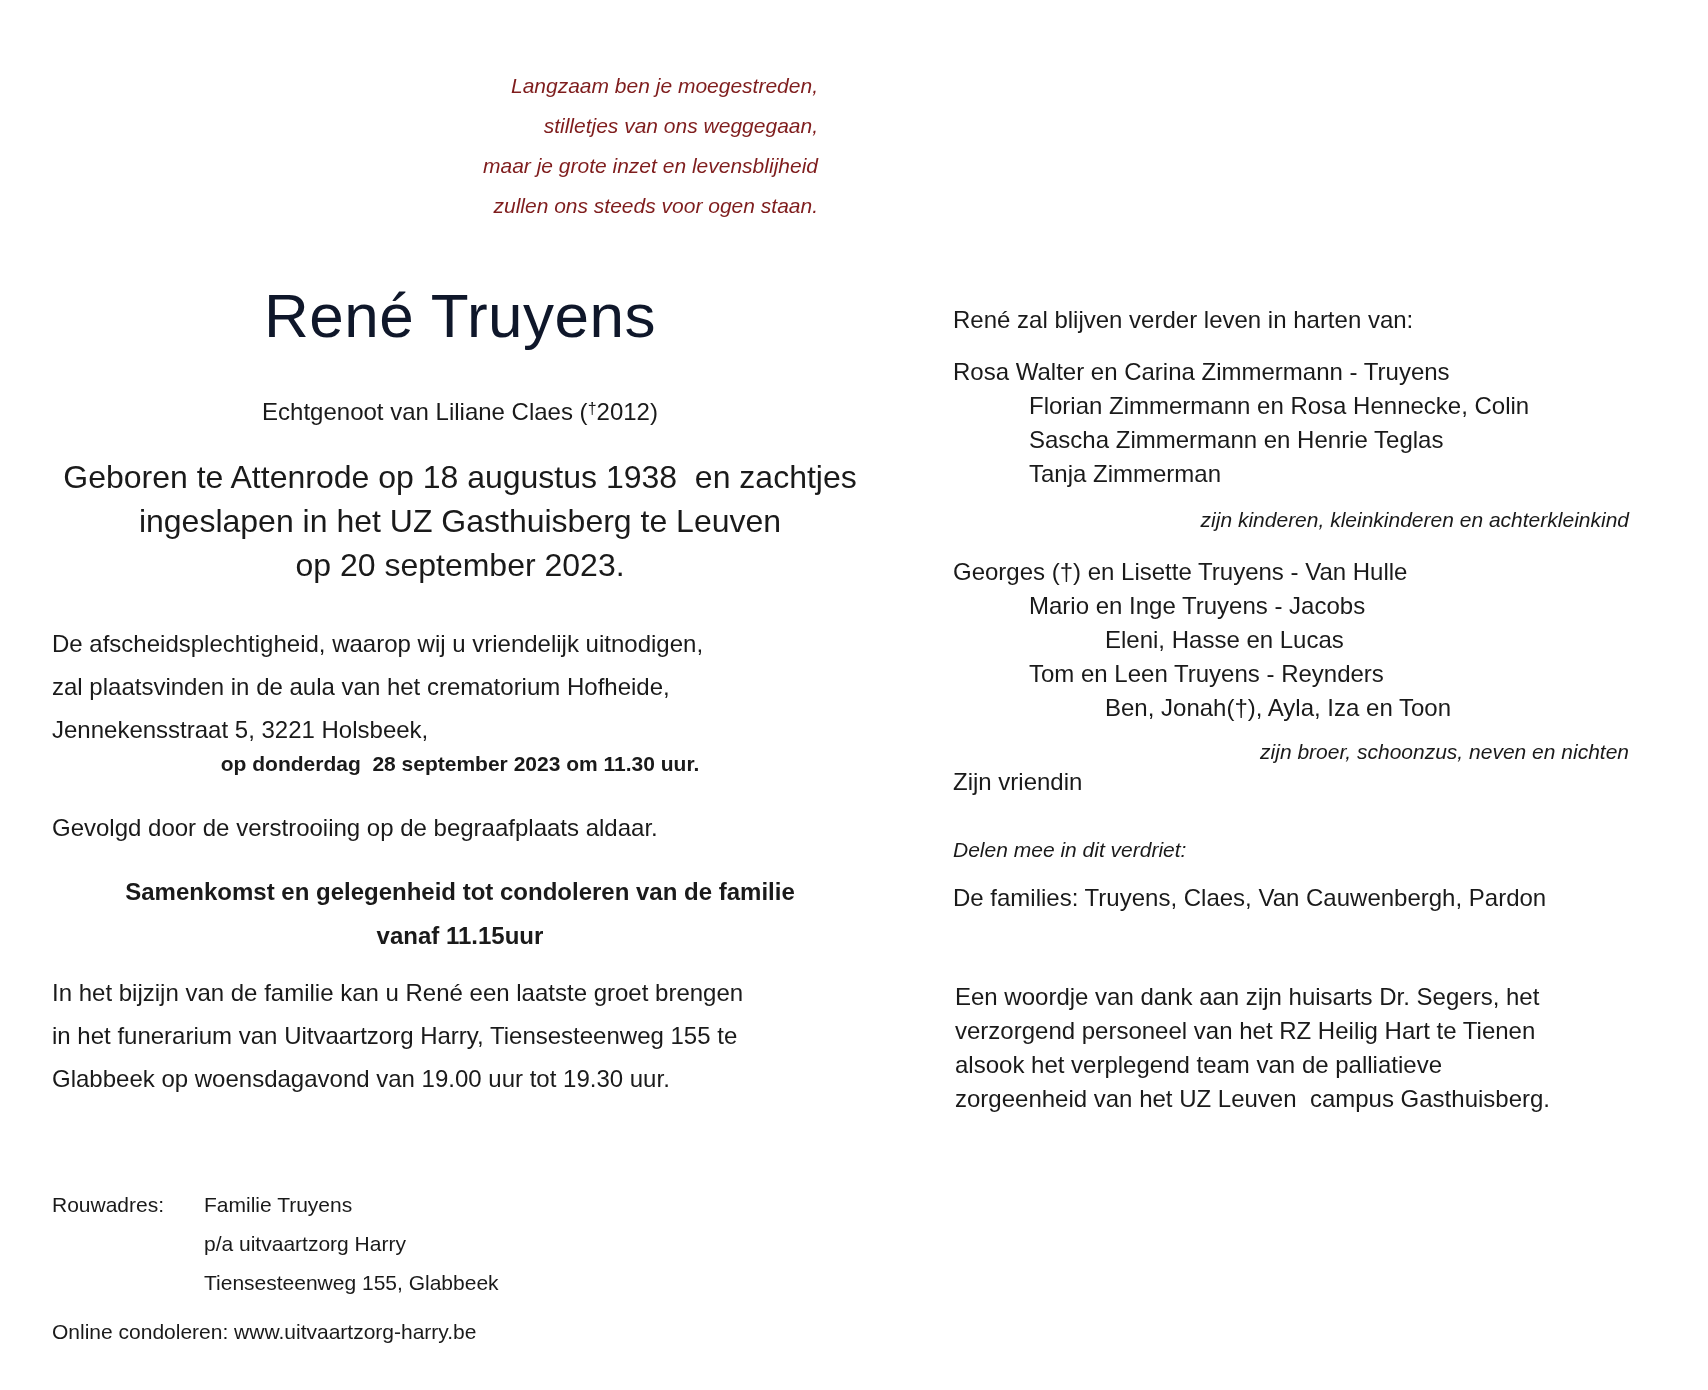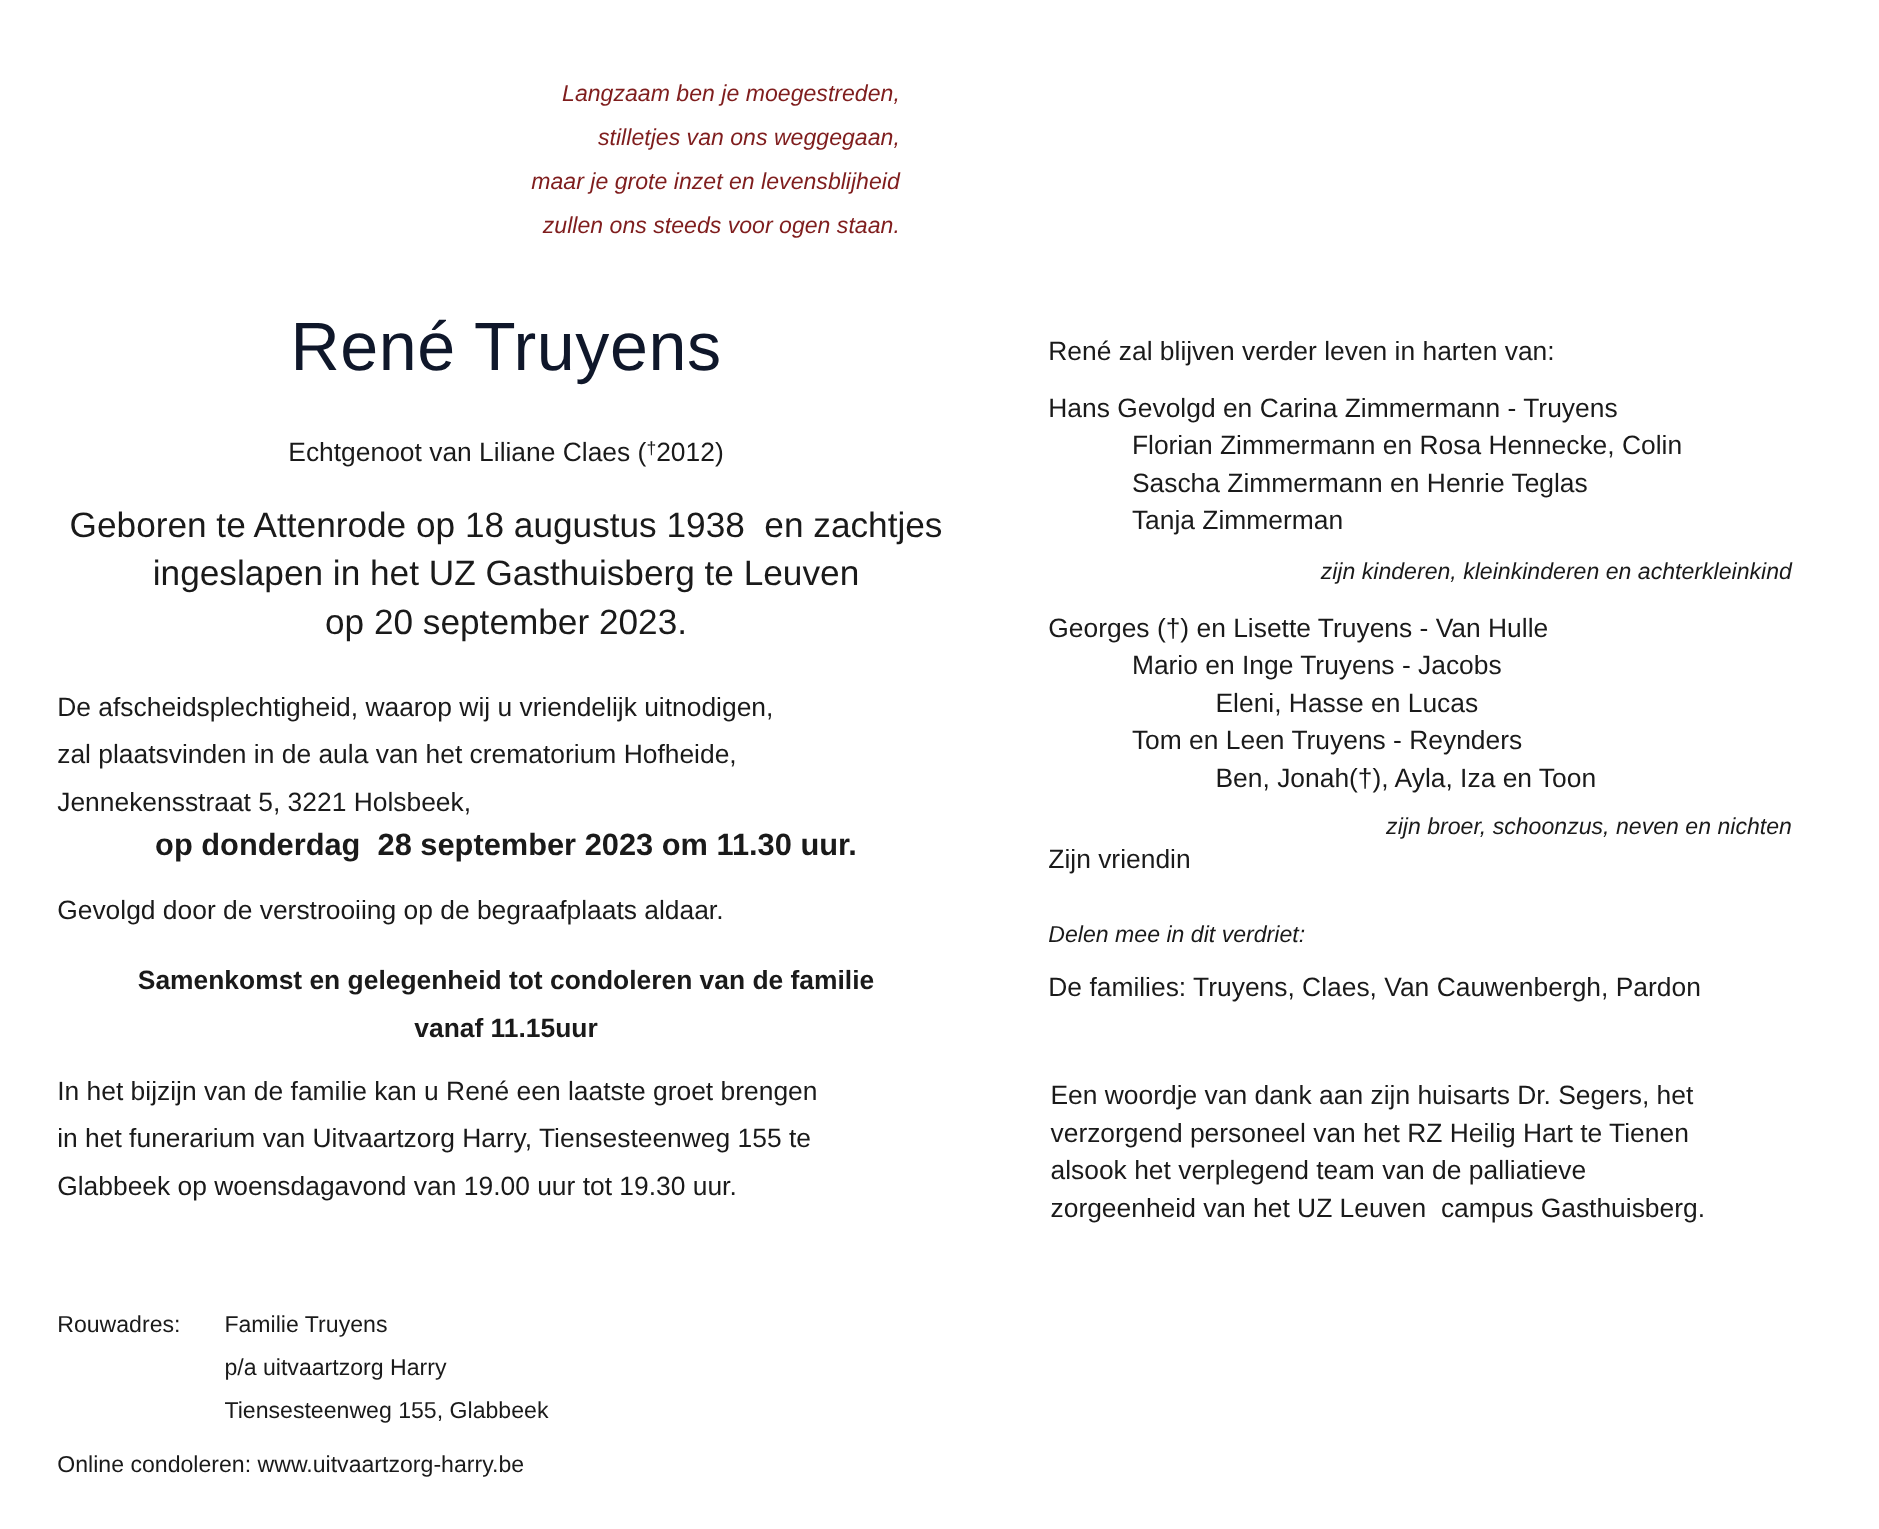--- a/index.html
+++ b/index.html
@@ -55,21 +55,21 @@
 
     .ceremony {
       left: 52px; top: 622px;
       font-size: 24px;
       line-height: 43px;
     }
     .ceremony div { white-space: pre; }
     .ceremony-date {
       left: 60px; top: 752px; width: 800px;
       text-align: center;
-      font-size: 28px;
+      font-size: 21px;
       font-weight: bold;
       white-space: pre;
     }
     .followed {
       left: 52px; top: 814px;
       font-size: 24px;
     }
     .gathering {
       left: 60px; top: 870px; width: 800px;
       text-align: center;
@@ -165,21 +165,21 @@
     <div>Familie Truyens</div>
     <div>p/a uitvaartzorg Harry</div>
     <div>Tiensesteenweg 155, Glabbeek</div>
   </span>
 </div>
 <div class="abs online">Online condoleren: www.uitvaartzorg-harry.be</div>
 
 <div class="abs right intro">René zal blijven verder leven in harten van:</div>
 
 <div class="abs right fam-block" style="top:355px;">
-  <div>Hans Gevolgd en Carina Zimmermann - Truyens</div>
+  <div>Rosa Walter en Carina Zimmermann - Truyens</div>
   <div class="ind1">Florian Zimmermann en Rosa Hennecke, Colin</div>
   <div class="ind1">Sascha Zimmermann en Henrie Teglas</div>
   <div class="ind1">Tanja Zimmerman</div>
 </div>
 <div class="abs right relation" style="top:508px;">zijn kinderen, kleinkinderen en achterkleinkind</div>
 
 <div class="abs right fam-block" style="top:555px;">
   <div>Georges (†) en Lisette Truyens - Van Hulle</div>
   <div class="ind1">Mario en Inge Truyens - Jacobs</div>
   <div class="ind2">Eleni, Hasse en Lucas</div>

